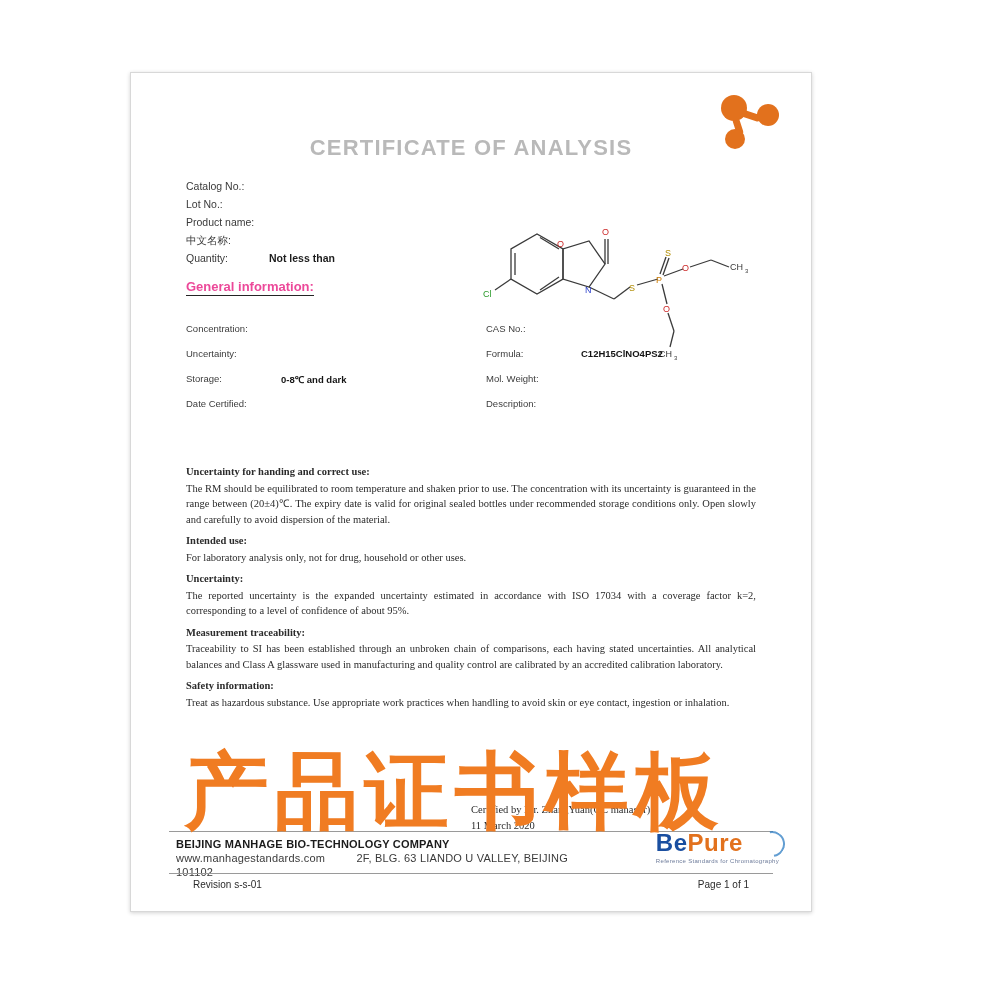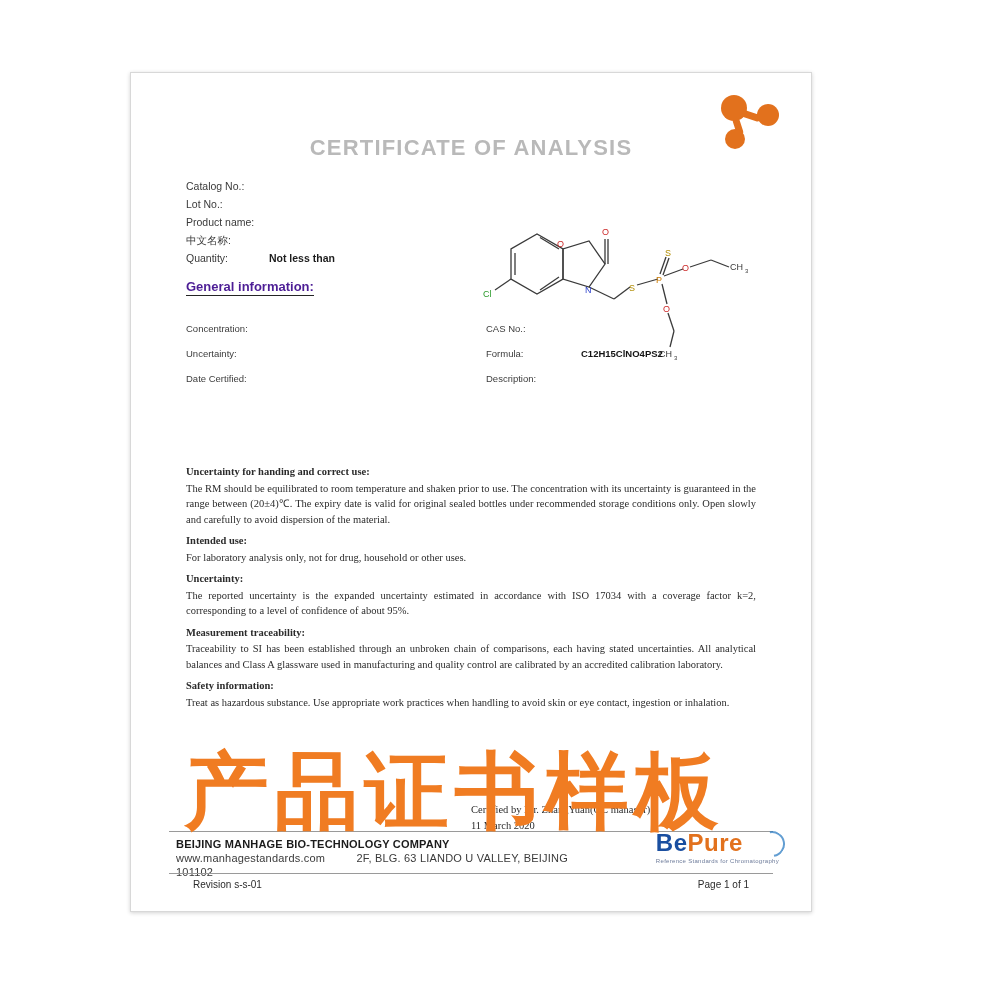--- a/index.html
+++ b/index.html
@@ -100,21 +100,21 @@
     width: 290px;
     height: 200px;
   }
 
   .gen-info {
     position: absolute;
     left: 55px;
     top: 206px;
     font-size: 13px;
     font-weight: bold;
-    color: #4c1d95;
+    color: #ec4899;
     border-bottom: 1px solid #242424;
     padding-bottom: 1px;
   }
 
   
   .props {
     position: absolute;
     left: 55px;
     top: 250px;
     width: 580px;
@@ -361,20 +361,26 @@
         <span class="c-right">CAS No.:</span>
         <span class="c-right v" style="left:395px"></span>
       </div>
       <div class="prow">
         <span class="c-left">Uncertainty:</span>
         <span class="v v-left"></span>
         <span class="c-right">Formula:</span>
         <span class="c-right v" style="left:395px">C12H15ClNO4PS2</span>
       </div>
       <div class="prow">
+        <span class="c-left">Storage:</span>
+        <span class="v v-left">0-8℃  and dark</span>
+        <span class="c-right">Mol. Weight:</span>
+        <span class="c-right v" style="left:395px"></span>
+      </div>
+      <div class="prow">
         <span class="c-left">Date Certified:</span>
         <span class="v v-left"></span>
         <span class="c-right">Description:</span>
         <span class="c-right v" style="left:395px"></span>
       </div>
     </div>
 
     <div class="body-text">
       <h4>Uncertainty for handing and correct use:</h4>
       <p>The RM should be equilibrated to room temperature and shaken prior to use. The concentration with its uncertainty is guaranteed in the range between (20±4)℃. The expiry date is valid for original sealed bottles under recommended storage conditions only. Open slowly and carefully to avoid dispersion of the material.</p>

